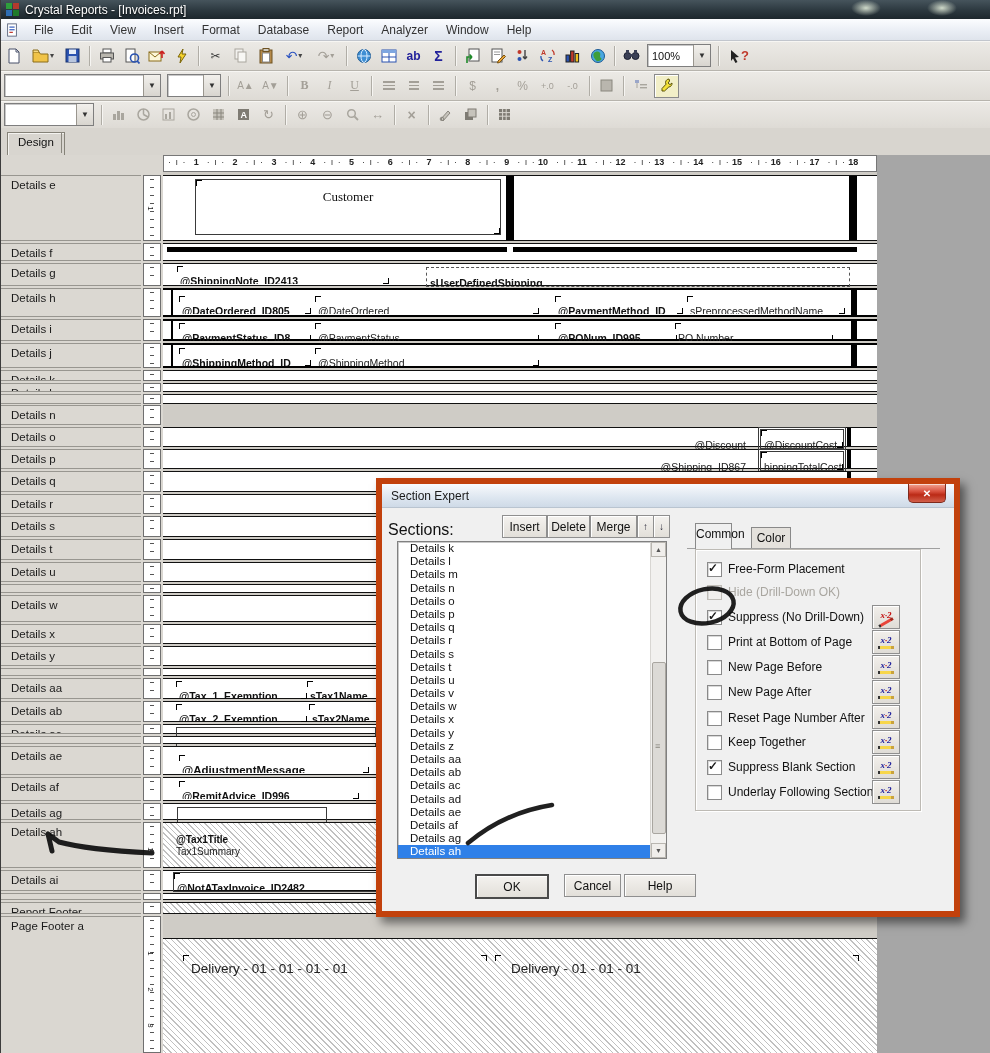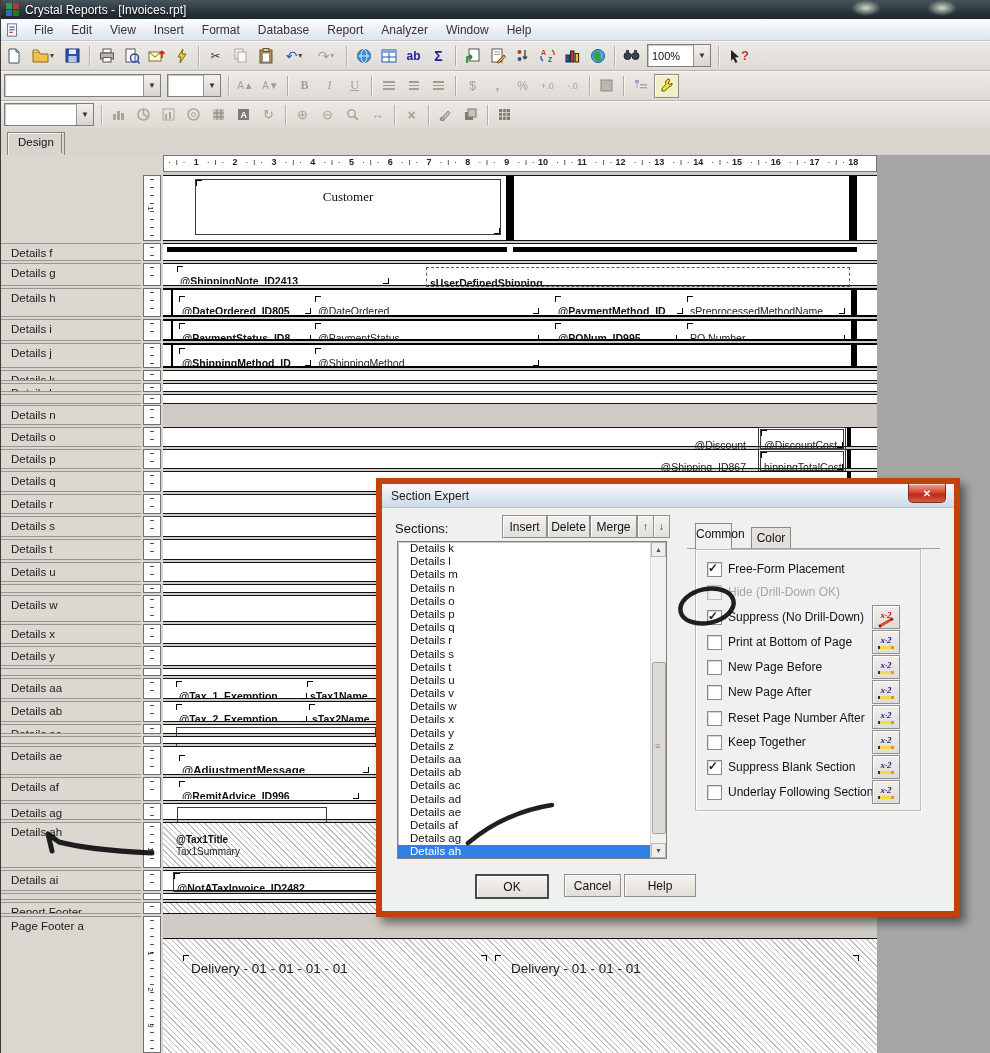--- a/index.html
+++ b/index.html
@@ -533,20 +533,21 @@
           <b>15</b>
         </span><span class="rcell">
           <b>16</b>
         </span><span class="rcell">
           <b>17</b>
         </span><span class="rcell">
           <b>18</b>
         </span>
     </div>
 
+    <div class="slabel" style="top:20px;height:66px">Details e</div>
     <div class="strip" style="top:20px;height:66px">
         <span class="rnum" style="top:28px">1</span>
       </div>
     <div class="crow" style="top:20px;height:66px">
       <i class="vbar" style="left:343px;width:8px"></i>
         <i class="vbar" style="left:686px;width:8px"></i>
       <div class="fld bx cm" style="left:32px;top:3px;width:306px;height:56px;text-align:center;font-family:'Liberation Serif',serif;font-size:13px;font-weight:normal">Customer</div>
     </div>
 
     <div class="slabel" style="top:88px;height:18px">Details f</div>
@@ -575,21 +576,21 @@
     </div>
 
     <div class="slabel" style="top:164px;height:22px">Details i</div>
     <div class="strip" style="top:164px;height:22px"></div>
     <div class="crow hvy" style="top:164px;height:22px">
       <i class="vbar" style="left:8px;width:2px"></i>
         <i class="vbar" style="left:688px;width:6px"></i>
       <div class="fld cm" style="left:16px;top:2px;width:132px;height:16px">@PaymentStatus_ID8</div>
       <div class="fld reg cm" style="left:152px;top:2px;width:224px;height:16px">@PaymentStatus</div>
       <div class="fld cm" style="left:392px;top:2px;width:122px;height:16px">@PONum_ID995</div>
-      <div class="fld reg cm" style="left:524px;top:2px;width:158px;height:16px">PO Number</div>
+      <div class="fld reg cm" style="left:512px;top:2px;width:158px;height:16px">PO Number</div>
     </div>
 
     <div class="slabel" style="top:188px;height:25px">Details j</div>
     <div class="strip" style="top:188px;height:25px"></div>
     <div class="crow hvy" style="top:188px;height:25px">
       <i class="vbar" style="left:8px;width:2px"></i>
         <i class="vbar" style="left:688px;width:6px"></i>
       <div class="fld cm" style="left:16px;top:3px;width:132px;height:16px">@ShippingMethod_ID</div>
       <div class="fld reg cm" style="left:152px;top:3px;width:224px;height:16px">@ShippingMethod</div>
     </div>
@@ -732,21 +733,21 @@
     </div>
 
     <div class="dialog">
       <div class="dlg-title">
         <span>Section Expert</span>
       </div>
       <div class="close-btn">
           <span>✕</span>
         </div>
 
-      <span style="position:absolute;left:13px;top:37px;font-size:13px">Sections:</span>
+      <span style="position:absolute;left:6px;top:37px;font-size:16px">Sections:</span>
       <div class="dbtn" style="left:120px;top:31px;width:43px">Insert</div>
       <div class="dbtn" style="left:165px;top:31px;width:41px">Delete</div>
       <div class="dbtn" style="left:208px;top:31px;width:45px">Merge</div>
       <div class="dbtn arrbtn" style="left:255px;top:31px;width:15px">↑</div>
       <div class="dbtn arrbtn" style="left:271px;top:31px;width:15px">↓</div>
 
       <div class="dlist">
         <div class="li"><span>Details k</span></div>
           <div class="li"><span>Details l</span></div>
           <div class="li"><span>Details m</span></div>

